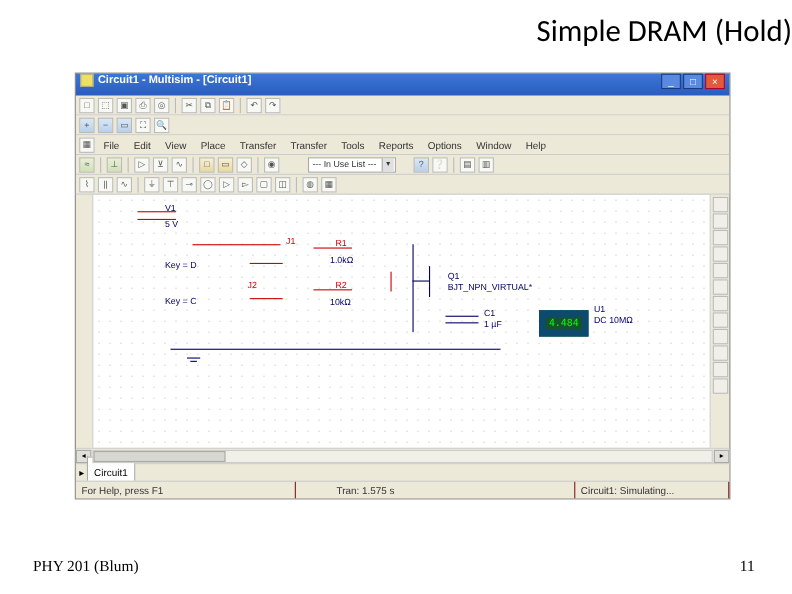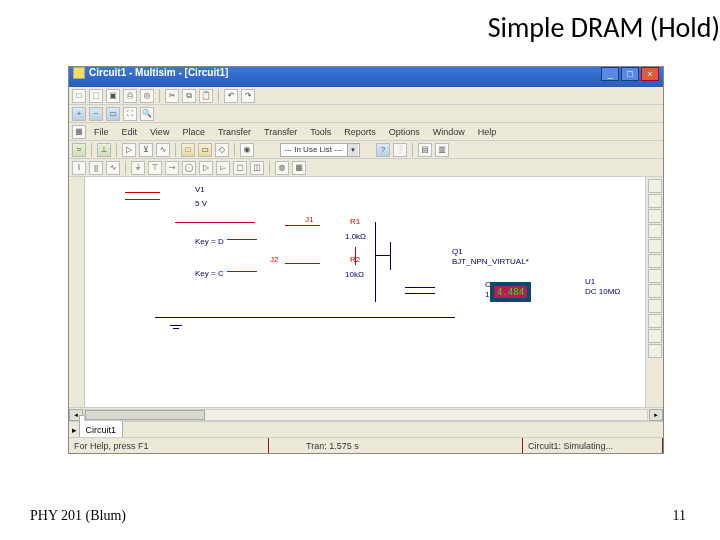--- a/index.html
+++ b/index.html
@@ -31,25 +31,25 @@
   .scroll-h .strk{ flex:1; height:12px; background:#f0f0e8; border:1px solid #ccc; margin:0 1px; position:relative;}
   .scroll-h .sthm{ position:absolute; left:0; top:0; height:10px; width:120px; background:#d8d8d0; border:1px solid #aaa;}
   .tabbar { height:16px; background:#ece9d8; border-top:1px solid #ccc; padding:0 3px; display:flex; align-items:center; font-size:9px;}
   .tab { height:30px; border:1px solid #aaa; border-bottom:none; background:#fff; padding:0 6px; display:flex; align-items:center;}
   .statusbar { height:16px; background:#ece9d8; border-top:1px solid #ccc; display:flex; font-size:9px; color:#333;}
   .statusbar .cell { border-right:1px solid #7f1d1d; padding:0 5px; display:flex; align-items:center;}
   .statusbar .cell:nth-child(1){width:200px;}
   .statusbar .cell:nth-child(2){flex:1;margin-left:32px;}
   .statusbar .cell:nth-child(3){width:140px;}
   .circuit { position:absolute; inset:0; font-size:8px; color:#333; }
-  .circuit .lbl { position:absolute; white-space:nowrap; color:#006;margin-left:45px; }
+  .circuit .lbl { position:absolute; white-space:nowrap; color:#006; }
   .circuit .red { color:#c00; }
   .wire { position:absolute; background:#c00; }
   .wireb { position:absolute; background:#006; }
-  .meter { position:absolute; background:#be185d; color:#0f0; font-size:9px; font-family:monospace; padding:1px 3px; border:4px solid #0c4a6e;}
+  .meter { position:absolute; background:#14532d; color:#0f0; font-size:9px; font-family:monospace; padding:1px 3px; border:6px solid #0c4a6e;}
   .footer-left { position:absolute; left:30px; bottom:16px; font-family:'Times New Roman',serif; font-size:14px;}
   .footer-right { position:absolute; right:34px; bottom:16px; font-family:'Times New Roman',serif; font-size:14px;}
 </style>
 </head>
 <body>
 
 <div class="slide-title">Simple DRAM (Hold)</div>
 
 <div class="app-window">
   <div class="titlebar">

